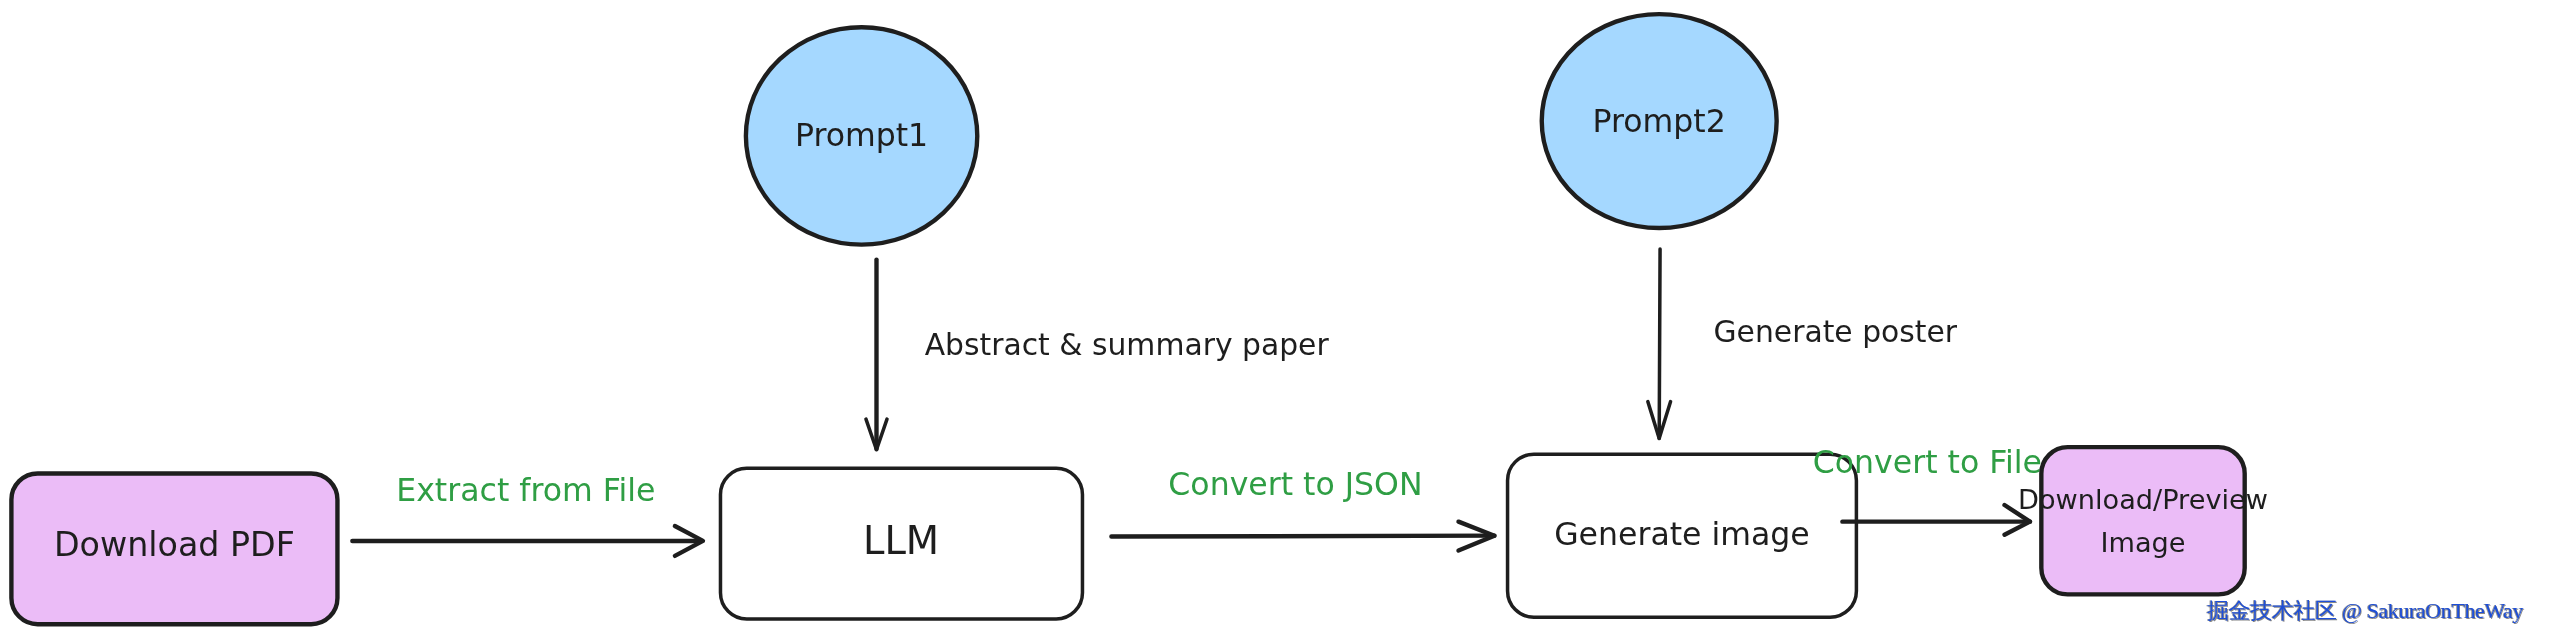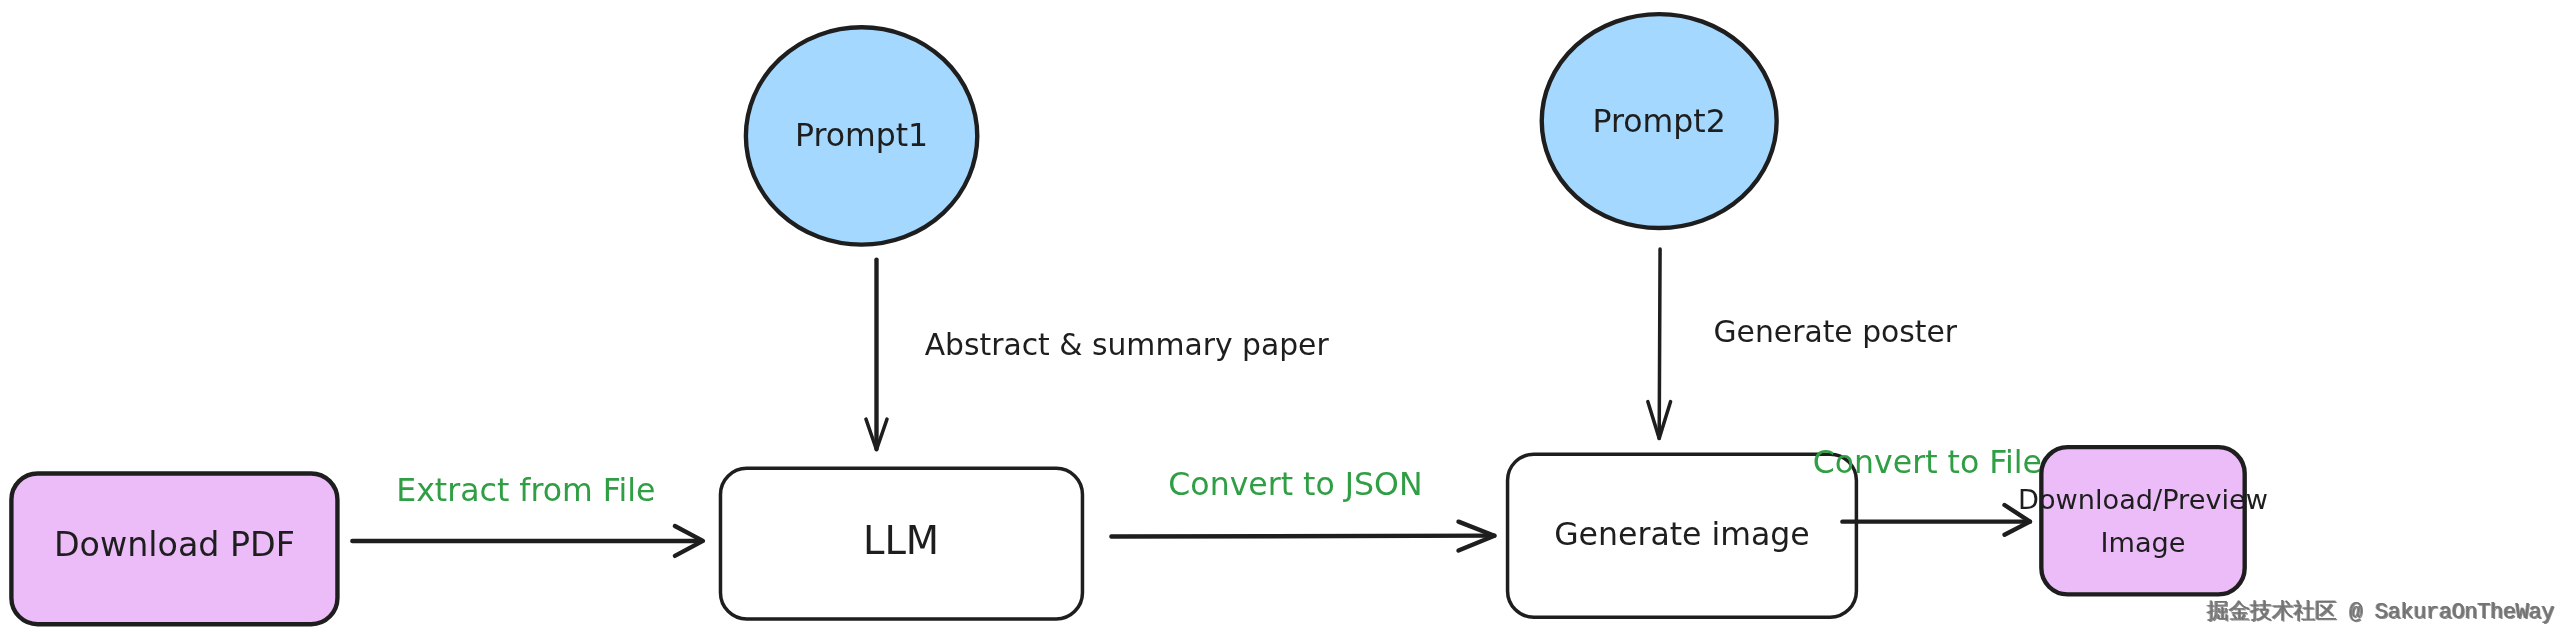--- a/index.html
+++ b/index.html
@@ -2,22 +2,22 @@
 <html style="font-size:14px"><head>
 <meta charset="utf-8">
 <style>
   html, body { margin: 0; padding: 0; background: #ffffff; }
   body { width: 2576px; height: 641px; position: relative; overflow: hidden;
          font-family: "DejaVu Sans", sans-serif; }
   svg#diagram { position: absolute; left: 0; top: 0; }
   .node-text { font-family: "DejaVu Sans", sans-serif; fill: #1e1e1e; font-size: 38px; }
   .label-dark { font-family: "DejaVu Sans", sans-serif; fill: #1e1e1e; font-size: 36px; }
   .label-green { font-family: "DejaVu Sans", sans-serif; font-size: 36px; }
-  .watermark { position: absolute; left: 2207px; top: 596px; font-family: Liberation Mono, monospace;
-               font-size: 22px; color: #737373;
+  .watermark { position: absolute; left: 2207px; top: 596px; font-family: Liberation Serif, serif;
+               font-size: 22px; color: #1d4ed8;
                text-shadow: 0.9px 0.9px 0 #888, -0.9px 0 0 #999; letter-spacing: -0.4px; }
 </style>
 </head>
 <body>
 
 <svg id="diagram" width="2576" height="641" viewBox="0 0 2939 731" xmlns="http://www.w3.org/2000/svg">
   <defs>
     <marker id="arrowhead" markerWidth="14" markerHeight="14" refX="12" refY="7" orient="auto" markerUnits="userSpaceOnUse" viewBox="0 0 14 14">
     </marker>
   </defs>

